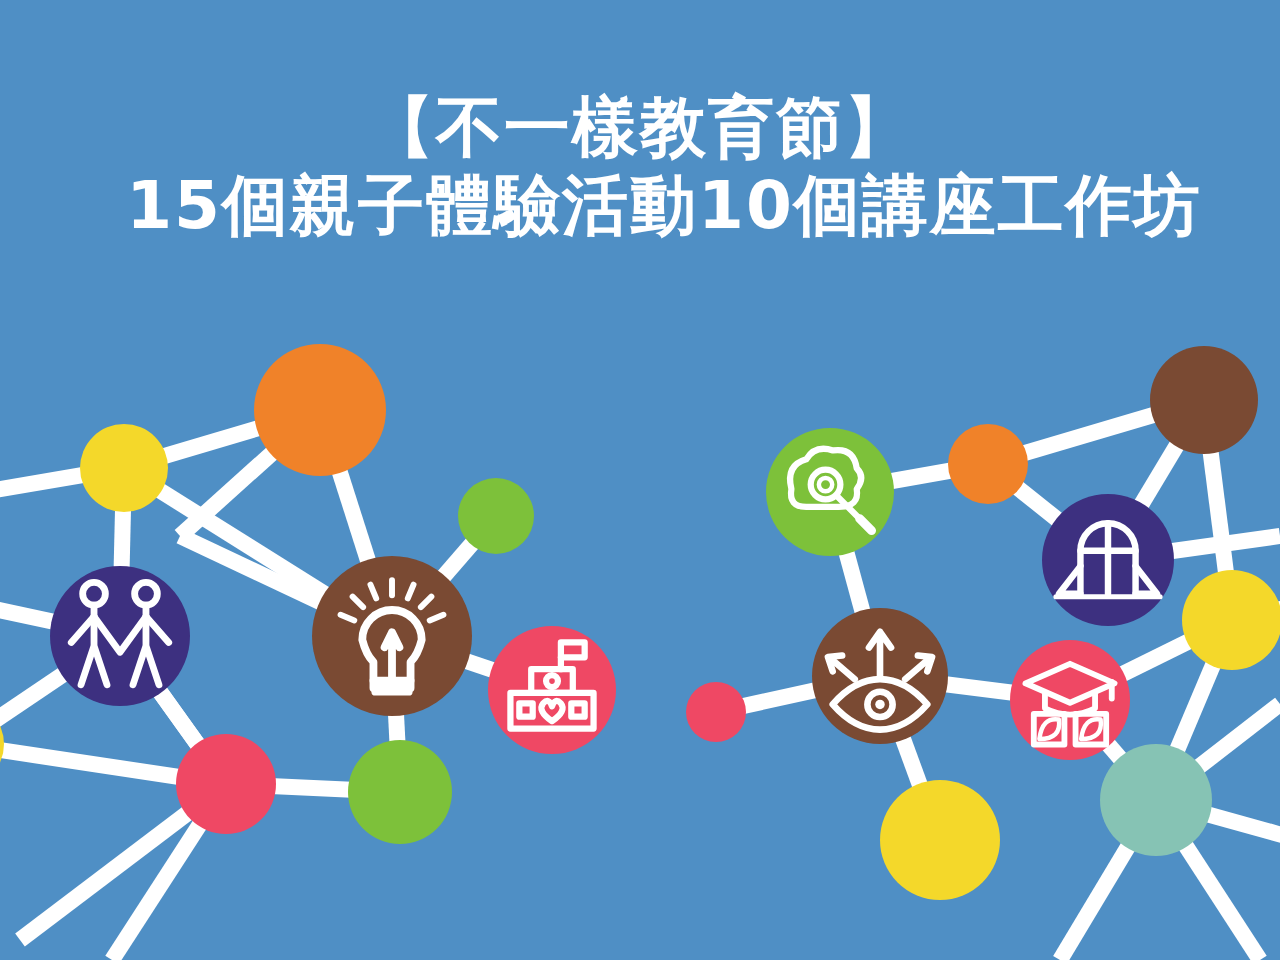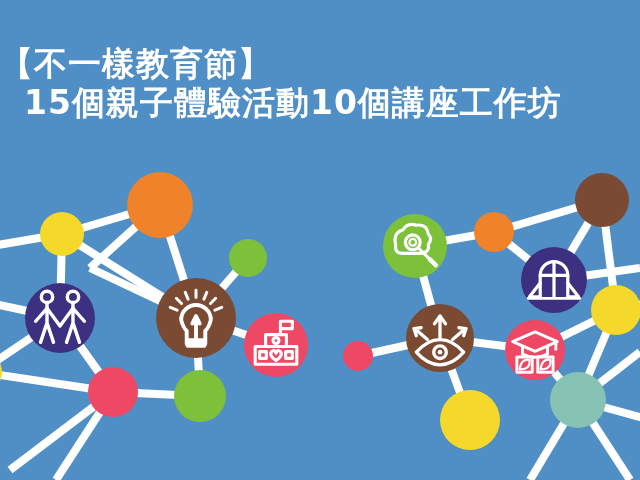--- a/index.html
+++ b/index.html
@@ -25,20 +25,21 @@
     left: 0;
     top: 0;
     width: 640px;
     height: 480px;
   }
   #title-block {
     position: absolute;
     left: 0;
     top: 46px;
     width: 640px;
+    text-align: center;
     z-index: 5;
     pointer-events: none;
   }
   .title-line {
     color: #FFFFFF;
     font-weight: bold;
     line-height: 1.12;
     letter-spacing: 1px;
     white-space: nowrap;
     font-family: "DejaVu Sans", "Liberation Sans", sans-serif;

